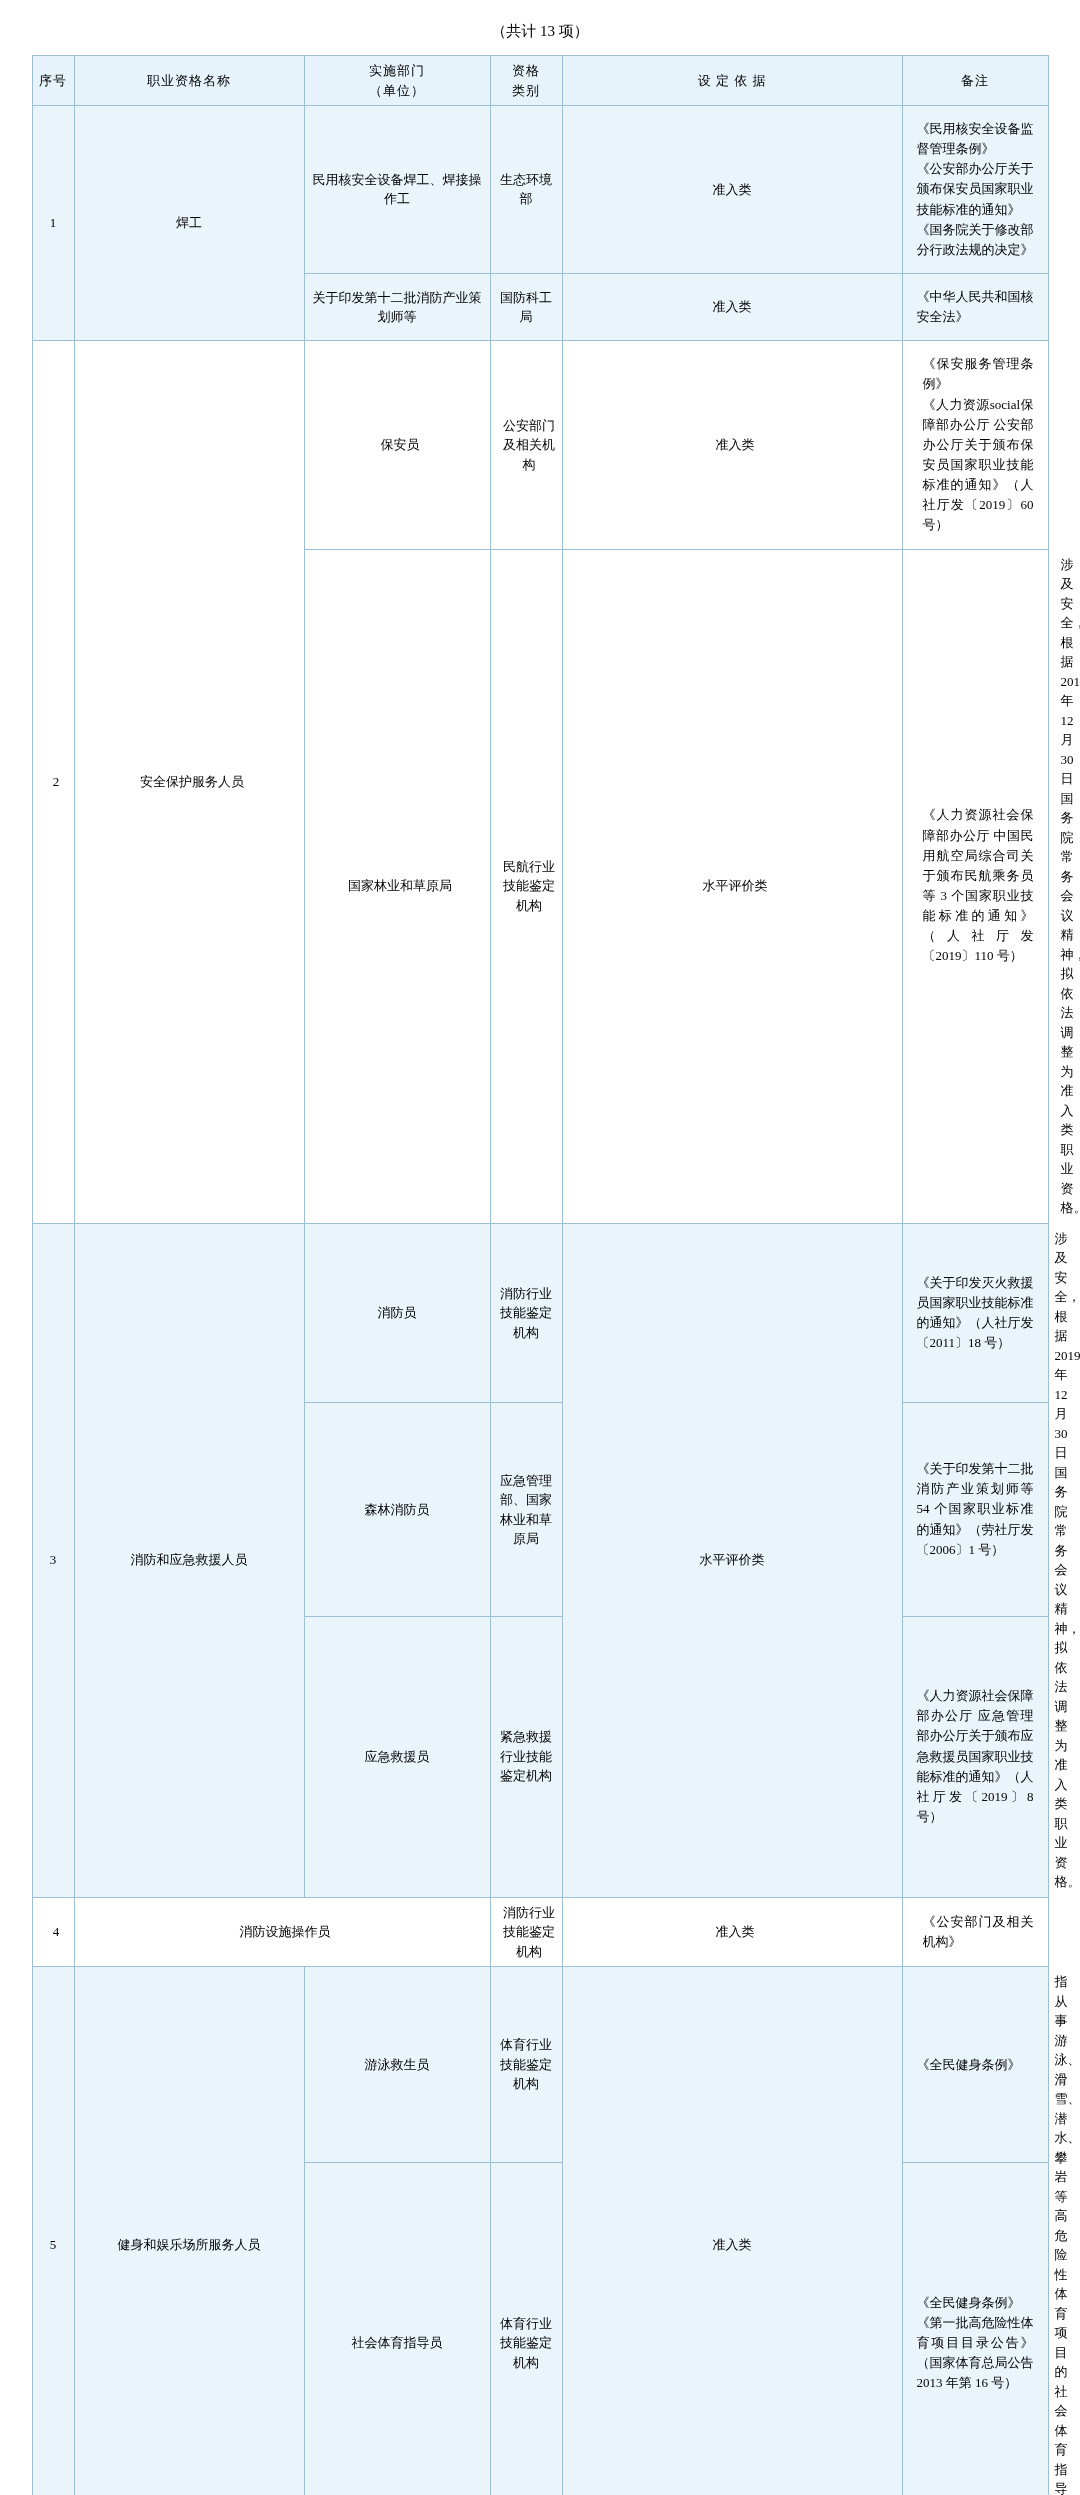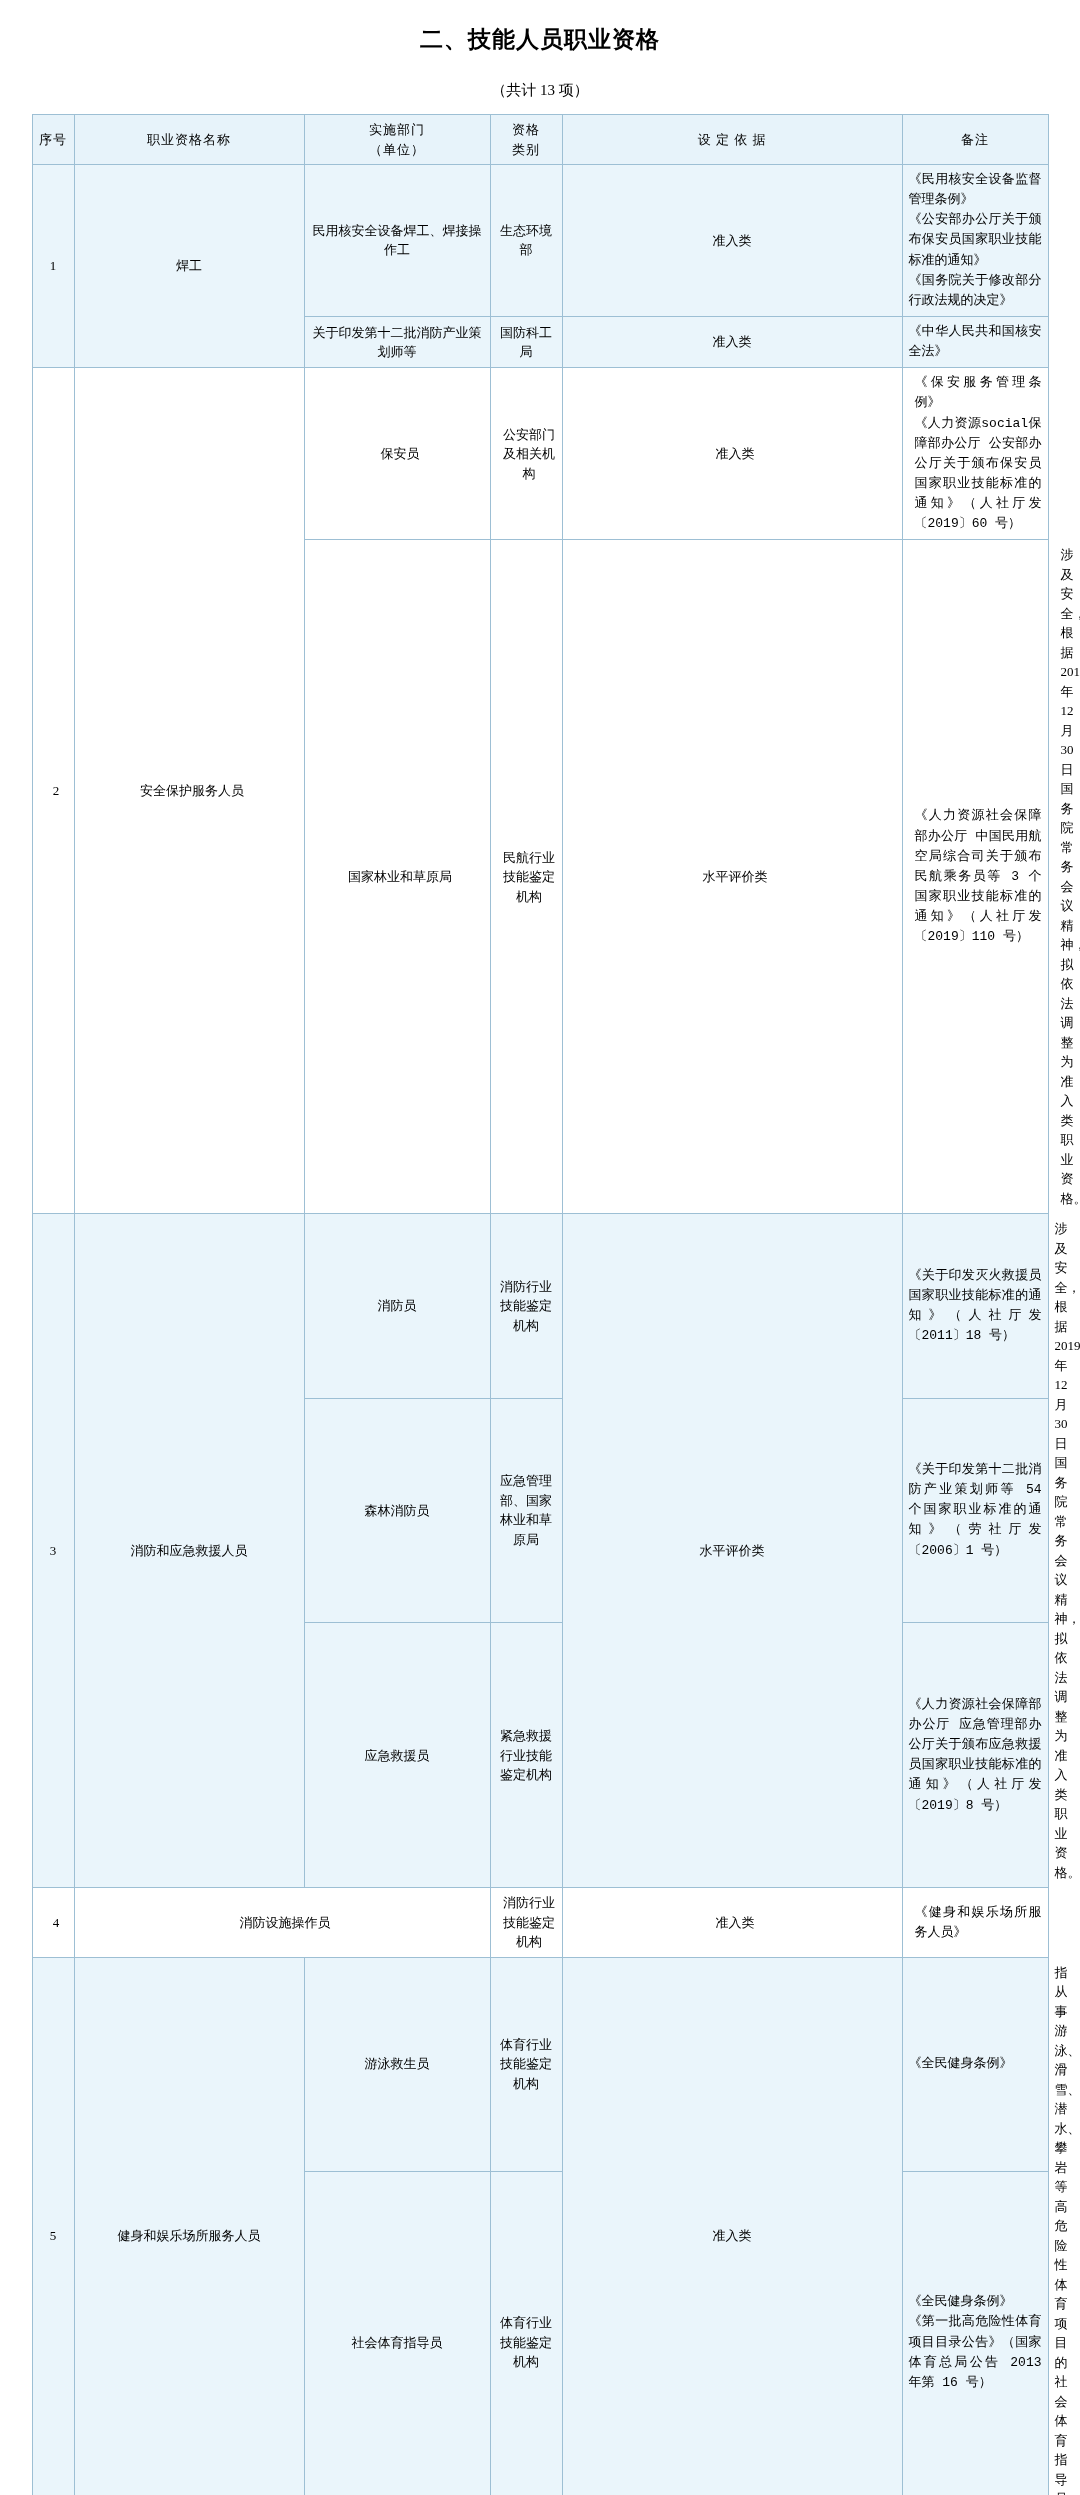--- a/index.html
+++ b/index.html
@@ -50,24 +50,23 @@
     padding: 9px 4px;
     letter-spacing: 1px;
   }
   td.c {
     text-align: center;
   }
   td.l {
     text-align: left;
   }
   .doc-list {
-    margin: 0;
+    margin: 8px;
     padding: 0;
     list-style: none;
-    font-family: Liberation Mono, monospace;
   }
   .doc-list li {
     text-align: justify;
     text-indent: 0;
     padding-left: 0;
     font-size: 13px;
     line-height: 1.55;
   }
   
   tr.band td {
@@ -81,21 +80,20 @@
   col.c-name { width: 230px; }
   col.c-dept { width: 186px; }
   col.c-type { width: 72px; }
   col.c-basis { width: 340px; }
   col.c-remark { width: 146px; }
 </style>
 </head>
 <body>
 
 <div class="page">
-  <div class="doc-title">二、技能人员职业资格</div>
   <div class="doc-subtitle">（共计 13 项）</div>
 
   <table class="qual">
     <colgroup>
       <col class="c-idx">
         <col class="c-name">
         <col class="c-dept">
         <col class="c-type">
         <col class="c-basis">
         <col class="c-remark">
@@ -200,21 +198,21 @@
             </ul>
           </td>
         </tr>
         <tr class="plain">
           <td class="c" rowspan="1">4</td>
           <td class="c" rowspan="1" colspan="2">消防设施操作员</td>
           <td class="c">消防行业技能鉴定机构</td>
           <td class="c">准入类</td>
           <td class="l">
             <ul class="doc-list">
-              <li>《健身和娱乐场所服务人员》</li>
+              <li>《公安部门及相关机构》</li>
             </ul>
           </td>
           <td class="l"></td>
         </tr>
         <tr class="band">
           <td class="c" rowspan="2">5</td>
           <td class="c" rowspan="2">健身和娱乐场所服务人员</td>
           <td class="c">游泳救生员</td>
           <td class="c">体育行业技能鉴定机构</td>
           <td class="c" rowspan="2">准入类</td>

